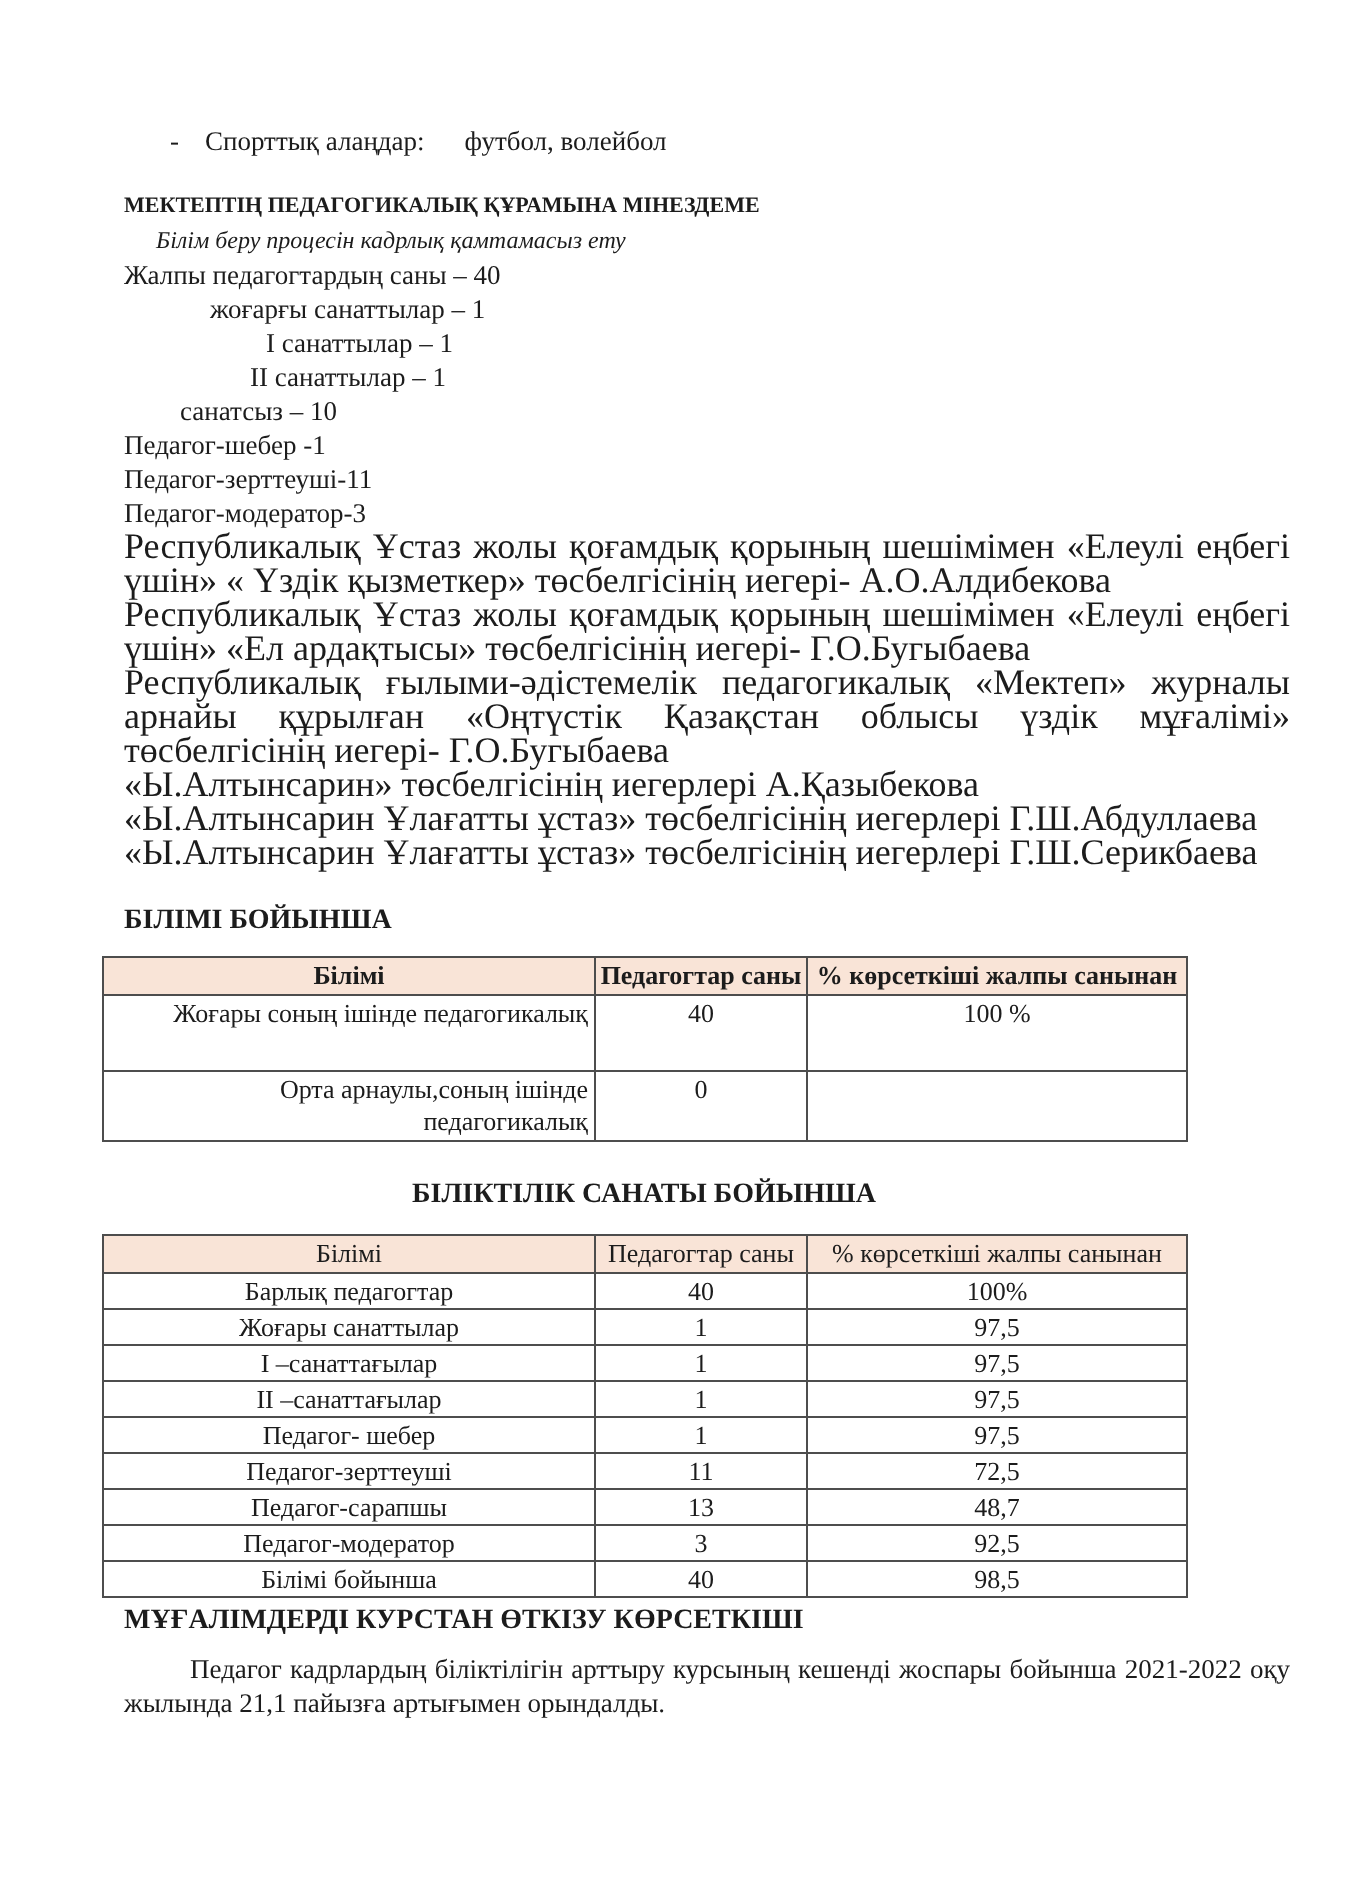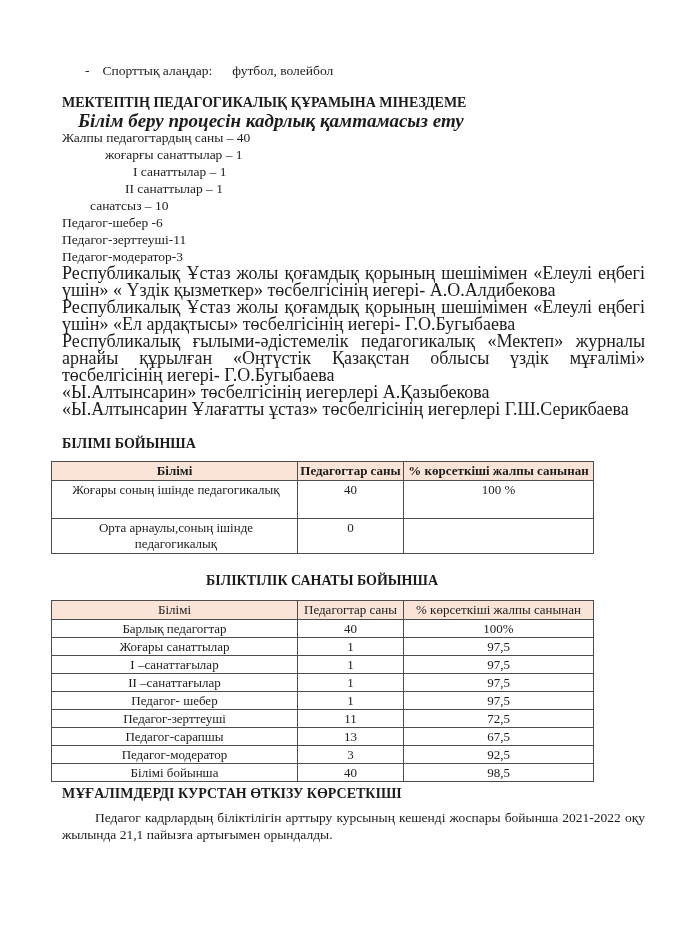--- a/index.html
+++ b/index.html
@@ -15,43 +15,43 @@
     color:var(--text);overflow:hidden;position:relative;box-sizing:border-box;
   }
   .content{padding:62px 28px 0 62px;width:583px;box-sizing:content-box;}
   .line{font-size:13.5px;line-height:17px;}
   
   .sport-line{padding-left:23px;}
   .sport-line .dash{display:inline-block;}
   .sport-line .lbl{margin-left:13px;}
   .sport-line .val{margin-left:20px;}
   
-  .h-main{font-size:14px;font-weight:bold;line-height:18px;margin-top:15px;}
-  .h-sub{font-size:19px;font-weight:bold;font-style:italic;line-height:17px;padding-left:16px;}
+  .h-main{font-size:11px;font-weight:bold;line-height:18px;margin-top:15px;}
+  .h-sub{font-size:12px;font-weight:normal;font-style:italic;line-height:17px;padding-left:16px;}
   .h-sec{font-size:14px;font-weight:bold;line-height:17px;}
   .h-edu{margin-top:17px;}
   .h-qual{text-align:center;width:542px;margin-left:-11px;margin-top:18px;}
   .h-course{margin-top:3px;}
   
   .lvl0{padding-left:0;}
   .lvl1{padding-left:28px;}
   .lvl2{padding-left:43px;}
   .lvl3{padding-left:71px;}
   .lvl4{padding-left:63px;}
   
   .para{font-size:18px;line-height:17px;text-align:justify;}
   
   table{border-collapse:collapse;width:542px;margin-left:-11px;table-layout:fixed;padding-left:13px;}
   col.c0{width:246px;} col.c1{width:106px;} col.c2{width:190px;}
   th,td{border:1px solid var(--border);box-sizing:border-box;}
   th{background:var(--hdrbg);text-align:center;font-size:13px;line-height:16px;padding:1px 2px;font-weight:normal;vertical-align:top;}
   .t-edu{margin-top:9px;}
   .t-edu th{font-weight:bold;}
   .t-edu td{vertical-align:top;font-size:13px;line-height:16px;padding:1px 3px;text-align:center;}
-  .t-edu td.c0{text-align:center;padding-left:6px;margin-left:36px;}
+  .t-edu td.c0{text-align:right;padding-left:6px;margin-left:36px;}
   .t-edu tr.r0 td{height:38px;}
   .t-edu tr.r1 td{height:33px;}
   .t-qual{margin-top:11px;}
   .t-qual td{text-align:center;font-size:13px;line-height:17px;height:18px;padding:0 2px;vertical-align:middle;}
   
   .closing{margin-top:7px;font-size:13.5px;line-height:17px;text-align:justify;text-indent:33px;}
 </style>
 </head>
 <body>
 
@@ -64,30 +64,31 @@
 
     <div class="h-main">МЕКТЕПТІҢ ПЕДАГОГИКАЛЫҚ ҚҰРАМЫНА МІНЕЗДЕМЕ</div>
     <div class="h-sub">Білім беру процесін кадрлық қамтамасыз ету</div>
 
     <div>
         <div class="line lvl0">Жалпы педагогтардың саны – 40</div>
         <div class="line lvl2">жоғарғы санаттылар – 1</div>
         <div class="line lvl3">I санаттылар – 1</div>
         <div class="line lvl4">II санаттылар – 1</div>
         <div class="line lvl1">санатсыз – 10</div>
-        <div class="line lvl0">Педагог-шебер -6</div>
+        <div class="line lvl0">Педагог-шебер -1</div>
         <div class="line lvl0">Педагог-зерттеуші-11</div>
         <div class="line lvl0">Педагог-модератор-3</div>
       </div>
 
     <div>
         <div class="para">Республикалық Ұстаз жолы қоғамдық қорының шешімімен «Елеулі еңбегі үшін» « Үздік қызметкер» төсбелгісінің иегері- А.О.Алдибекова</div>
         <div class="para">Республикалық Ұстаз жолы қоғамдық қорының шешімімен «Елеулі еңбегі үшін» «Ел ардақтысы» төсбелгісінің иегері- Г.О.Бугыбаева</div>
         <div class="para">Республикалық ғылыми-әдістемелік педагогикалық «Мектеп» журналы арнайы құрылған «Оңтүстік Қазақстан облысы үздік мұғалімі» төсбелгісінің иегері- Г.О.Бугыбаева</div>
         <div class="para">«Ы.Алтынсарин» төсбелгісінің иегерлері А.Қазыбекова</div>
+        <div class="para">«Ы.Алтынсарин Ұлағатты ұстаз» төсбелгісінің иегерлері Г.Ш.Абдуллаева</div>
         <div class="para">«Ы.Алтынсарин Ұлағатты ұстаз» төсбелгісінің иегерлері Г.Ш.Серикбаева</div>
       </div>
 
     <div class="h-sec h-edu">БІЛІМІ БОЙЫНША</div>
 
     <table class="t-edu">
       <colgroup>
           <col class="c0">
           <col class="c1">
           <col class="c2">
@@ -155,21 +156,21 @@
             <td class="c2">97,5</td>
           </tr>
           <tr class="r5">
             <td class="c0">Педагог-зерттеуші</td>
             <td class="c1">11</td>
             <td class="c2">72,5</td>
           </tr>
           <tr class="r6">
             <td class="c0">Педагог-сарапшы</td>
             <td class="c1">13</td>
-            <td class="c2">67,5</td>
+            <td class="c2">48,7</td>
           </tr>
           <tr class="r7">
             <td class="c0">Педагог-модератор</td>
             <td class="c1">3</td>
             <td class="c2">92,5</td>
           </tr>
           <tr class="r8">
             <td class="c0">Білімі бойынша</td>
             <td class="c1">40</td>
             <td class="c2">98,5</td>

